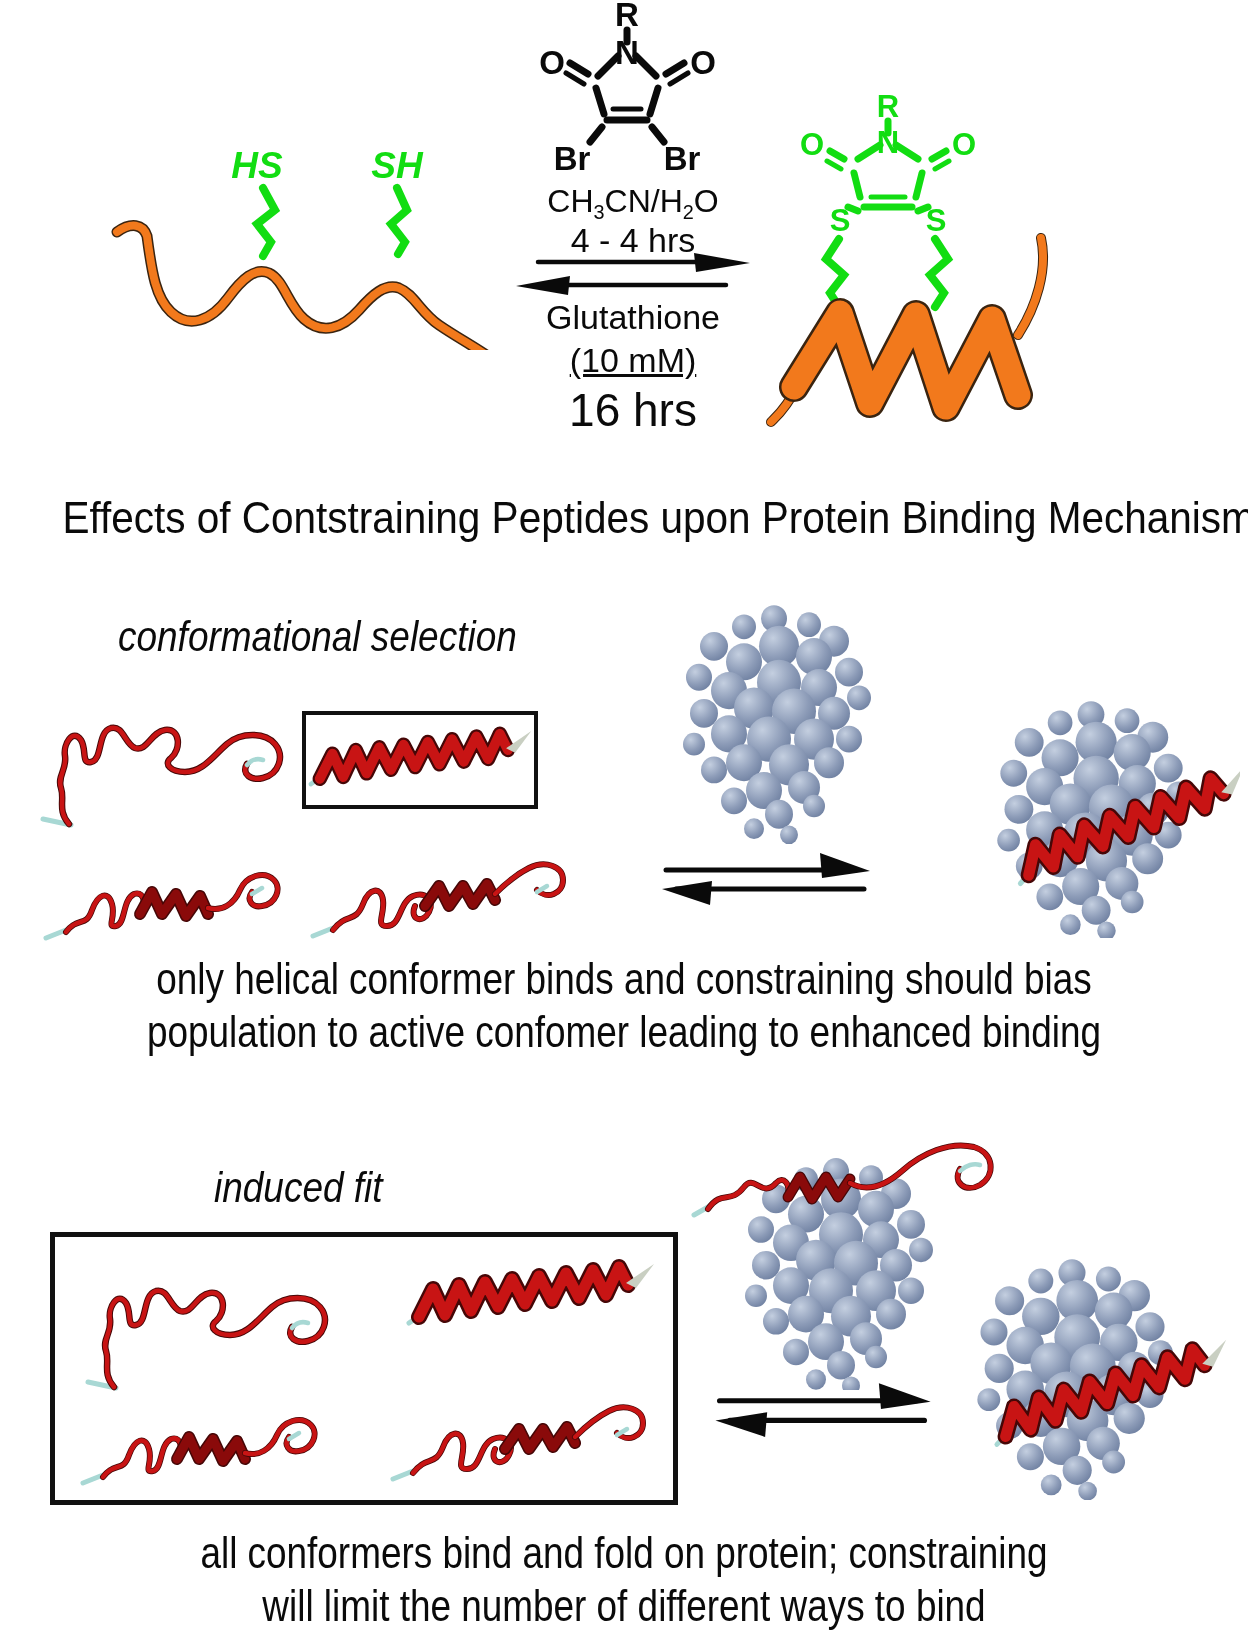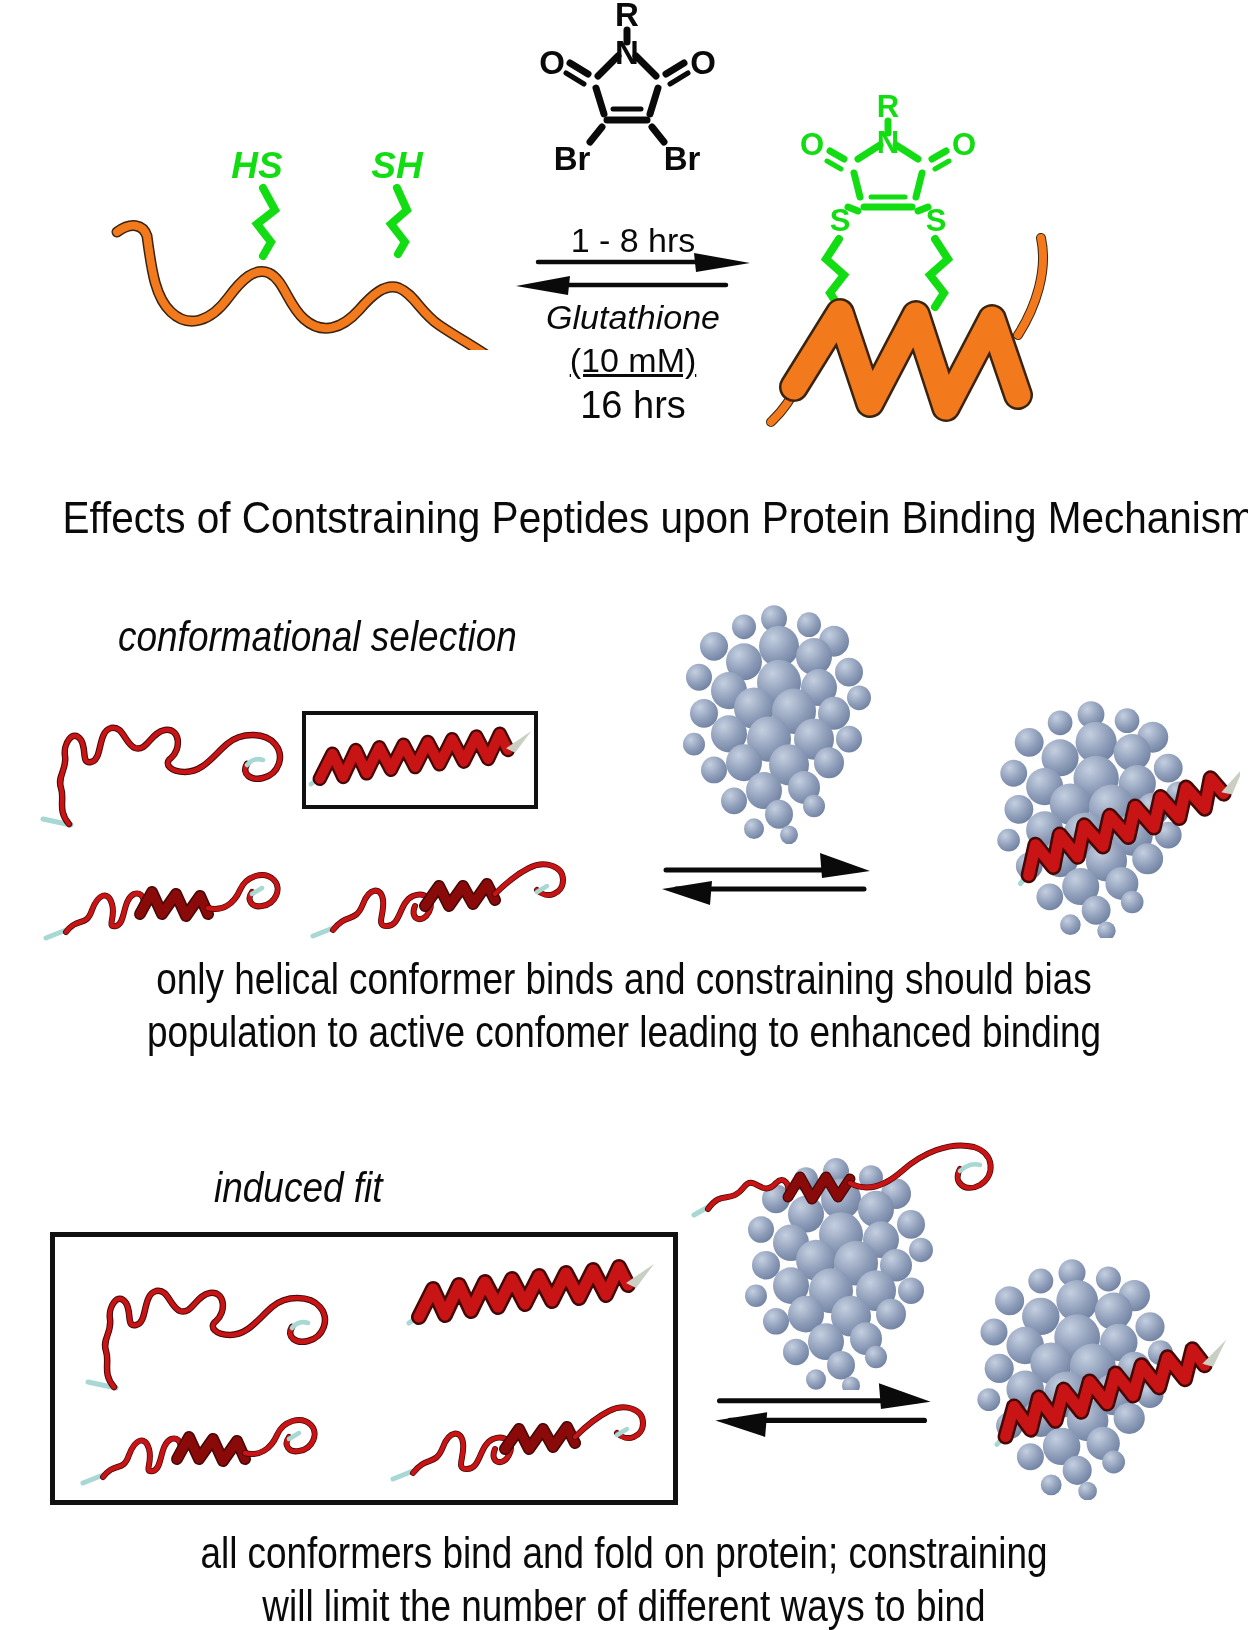--- a/index.html
+++ b/index.html
@@ -148,32 +148,35 @@
     <path class="ink-ln" stroke-width="7" d="M 82,127 L 70,142"></path>
     <path class="ink-ln" stroke-width="7" d="M 132,127 L 144,142"></path>
     <text class="chem-black" x="107" y="26" text-anchor="middle">R</text>
     <text class="chem-black" x="107" y="64" text-anchor="middle">N</text>
     <text class="chem-black" x="32" y="74" text-anchor="middle">O</text>
     <text class="chem-black" x="183" y="74" text-anchor="middle">O</text>
     <text class="chem-black" x="52" y="170" text-anchor="middle">Br</text>
     <text class="chem-black" x="162" y="170" text-anchor="middle">Br</text>
   </svg>
 
-  <div class="abs ctext cond" style="left:508px;top:221px;width:250px;font-size:34px;">1 - 8 hrs</div>
+  <div class="abs ctext cond" style="left:508px;top:183px;width:250px;">
+    <span>CH</span><sub>3</sub><span>CN/H</span><sub>2</sub><span>O</span>
+  </div>
+  <div class="abs ctext cond" style="left:508px;top:221px;width:250px;font-size:34px;">4 - 4 hrs</div>
 
   <svg class="abs" style="left:508px;top:252px;" width="250" height="46" viewBox="0 0 250 46">
     <path class="ink-ln" stroke-width="4.5" d="M 30,10 L 200,10"></path>
     <path class="ink-fill" d="M 186,1 L 242,11 L 188,20 Z"></path>
     <path class="ink-ln" stroke-width="4.5" d="M 218,33 L 48,33"></path>
     <path class="ink-fill" d="M 62,24 L 8,34 L 60,43 Z"></path>
   </svg>
 
-  <div class="abs ctext cond" style="left:508px;top:298px;width:250px;font-size:34px;font-style:italic;">Glutathione</div>
+  <div class="abs ctext cond" style="left:508px;top:298px;width:250px;font-size:34px;">Glutathione</div>
   <div class="abs ctext cond" style="left:508px;top:341px;width:250px;font-size:34px;text-decoration:underline;">(10 mM)</div>
-  <div class="abs ctext cond" style="left:508px;top:384px;width:250px;font-size:38px;">16 hrs</div>
+  <div class="abs ctext cond" style="left:508px;top:384px;width:250px;font-size:46px;">16 hrs</div>
 
   <svg class="abs" style="left:740px;top:95px;" width="490" height="338" viewBox="0 0 490 338">
 
     <g>
       <path class="grn-ln" stroke-width="7" d="M 148,26 L 148,38"></path>
       <path class="grn-ln" stroke-width="7" d="M 140,50 L 118,64"></path>
       <path class="grn-ln" stroke-width="7" d="M 156,50 L 178,64"></path>
       <path class="grn-ln" stroke-width="7" d="M 114,78 L 120,102"></path>
       <path class="grn-ln" stroke-width="7" d="M 182,78 L 176,102"></path>
       <path class="grn-ln" stroke-width="7" d="M 124,112 L 172,112"></path>

